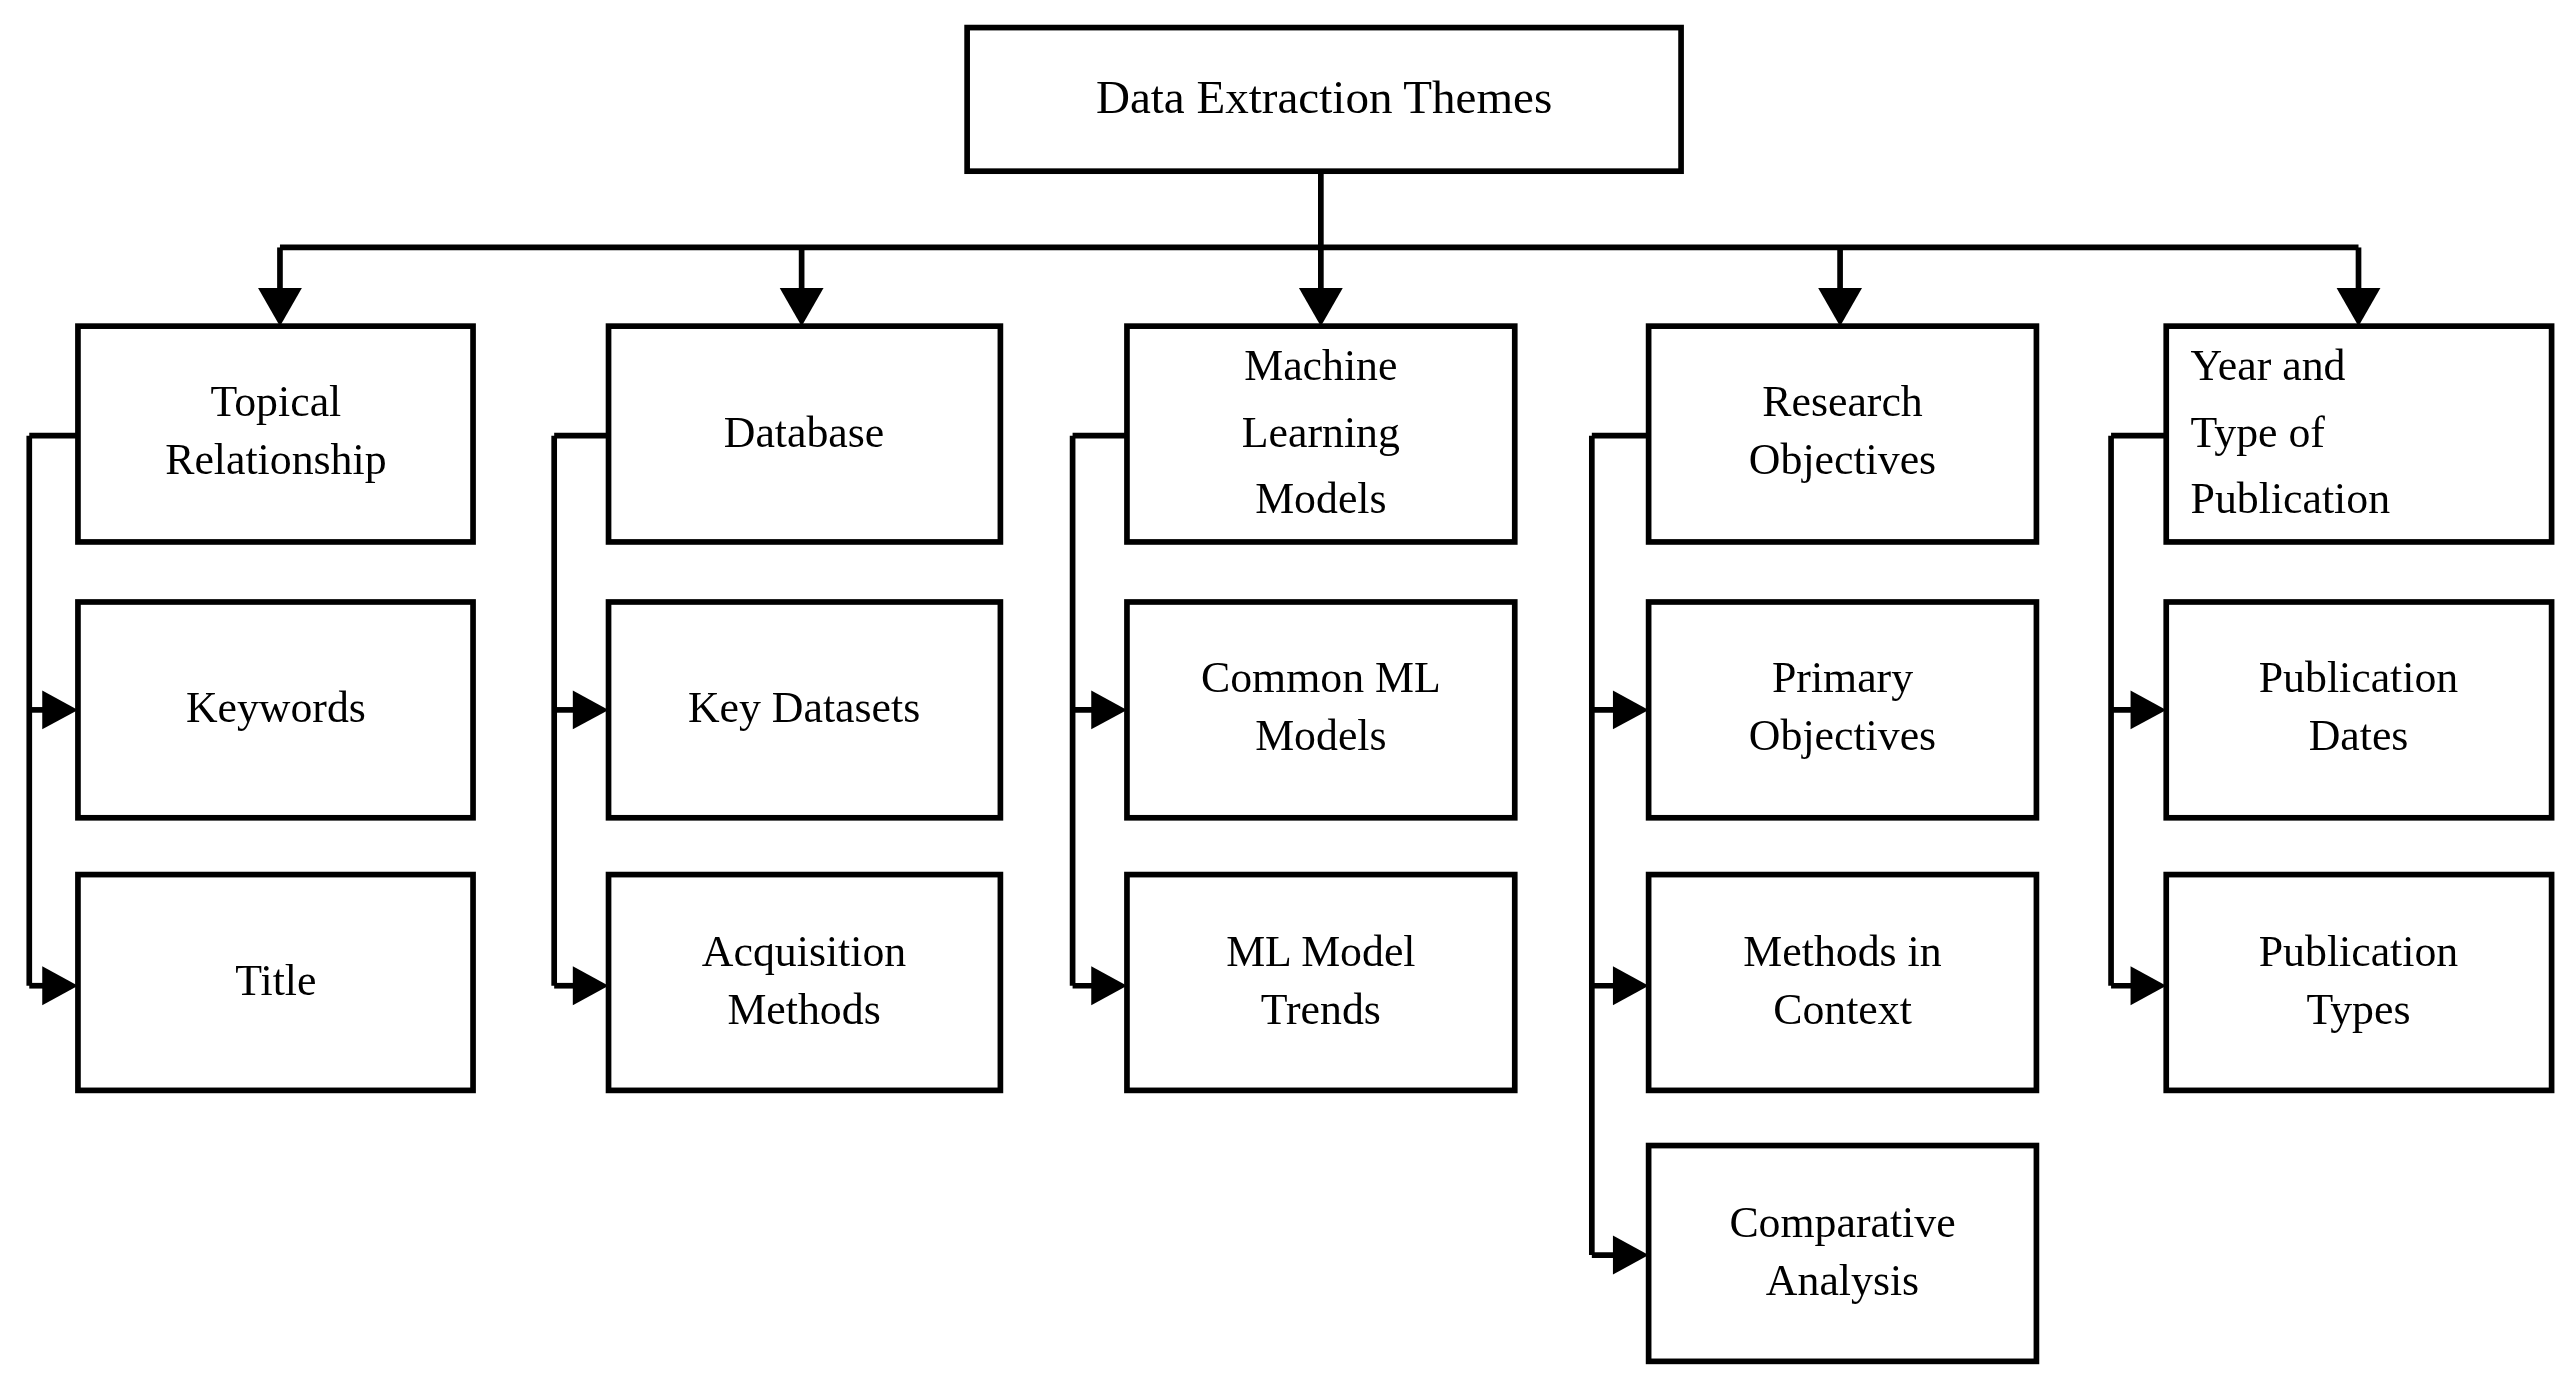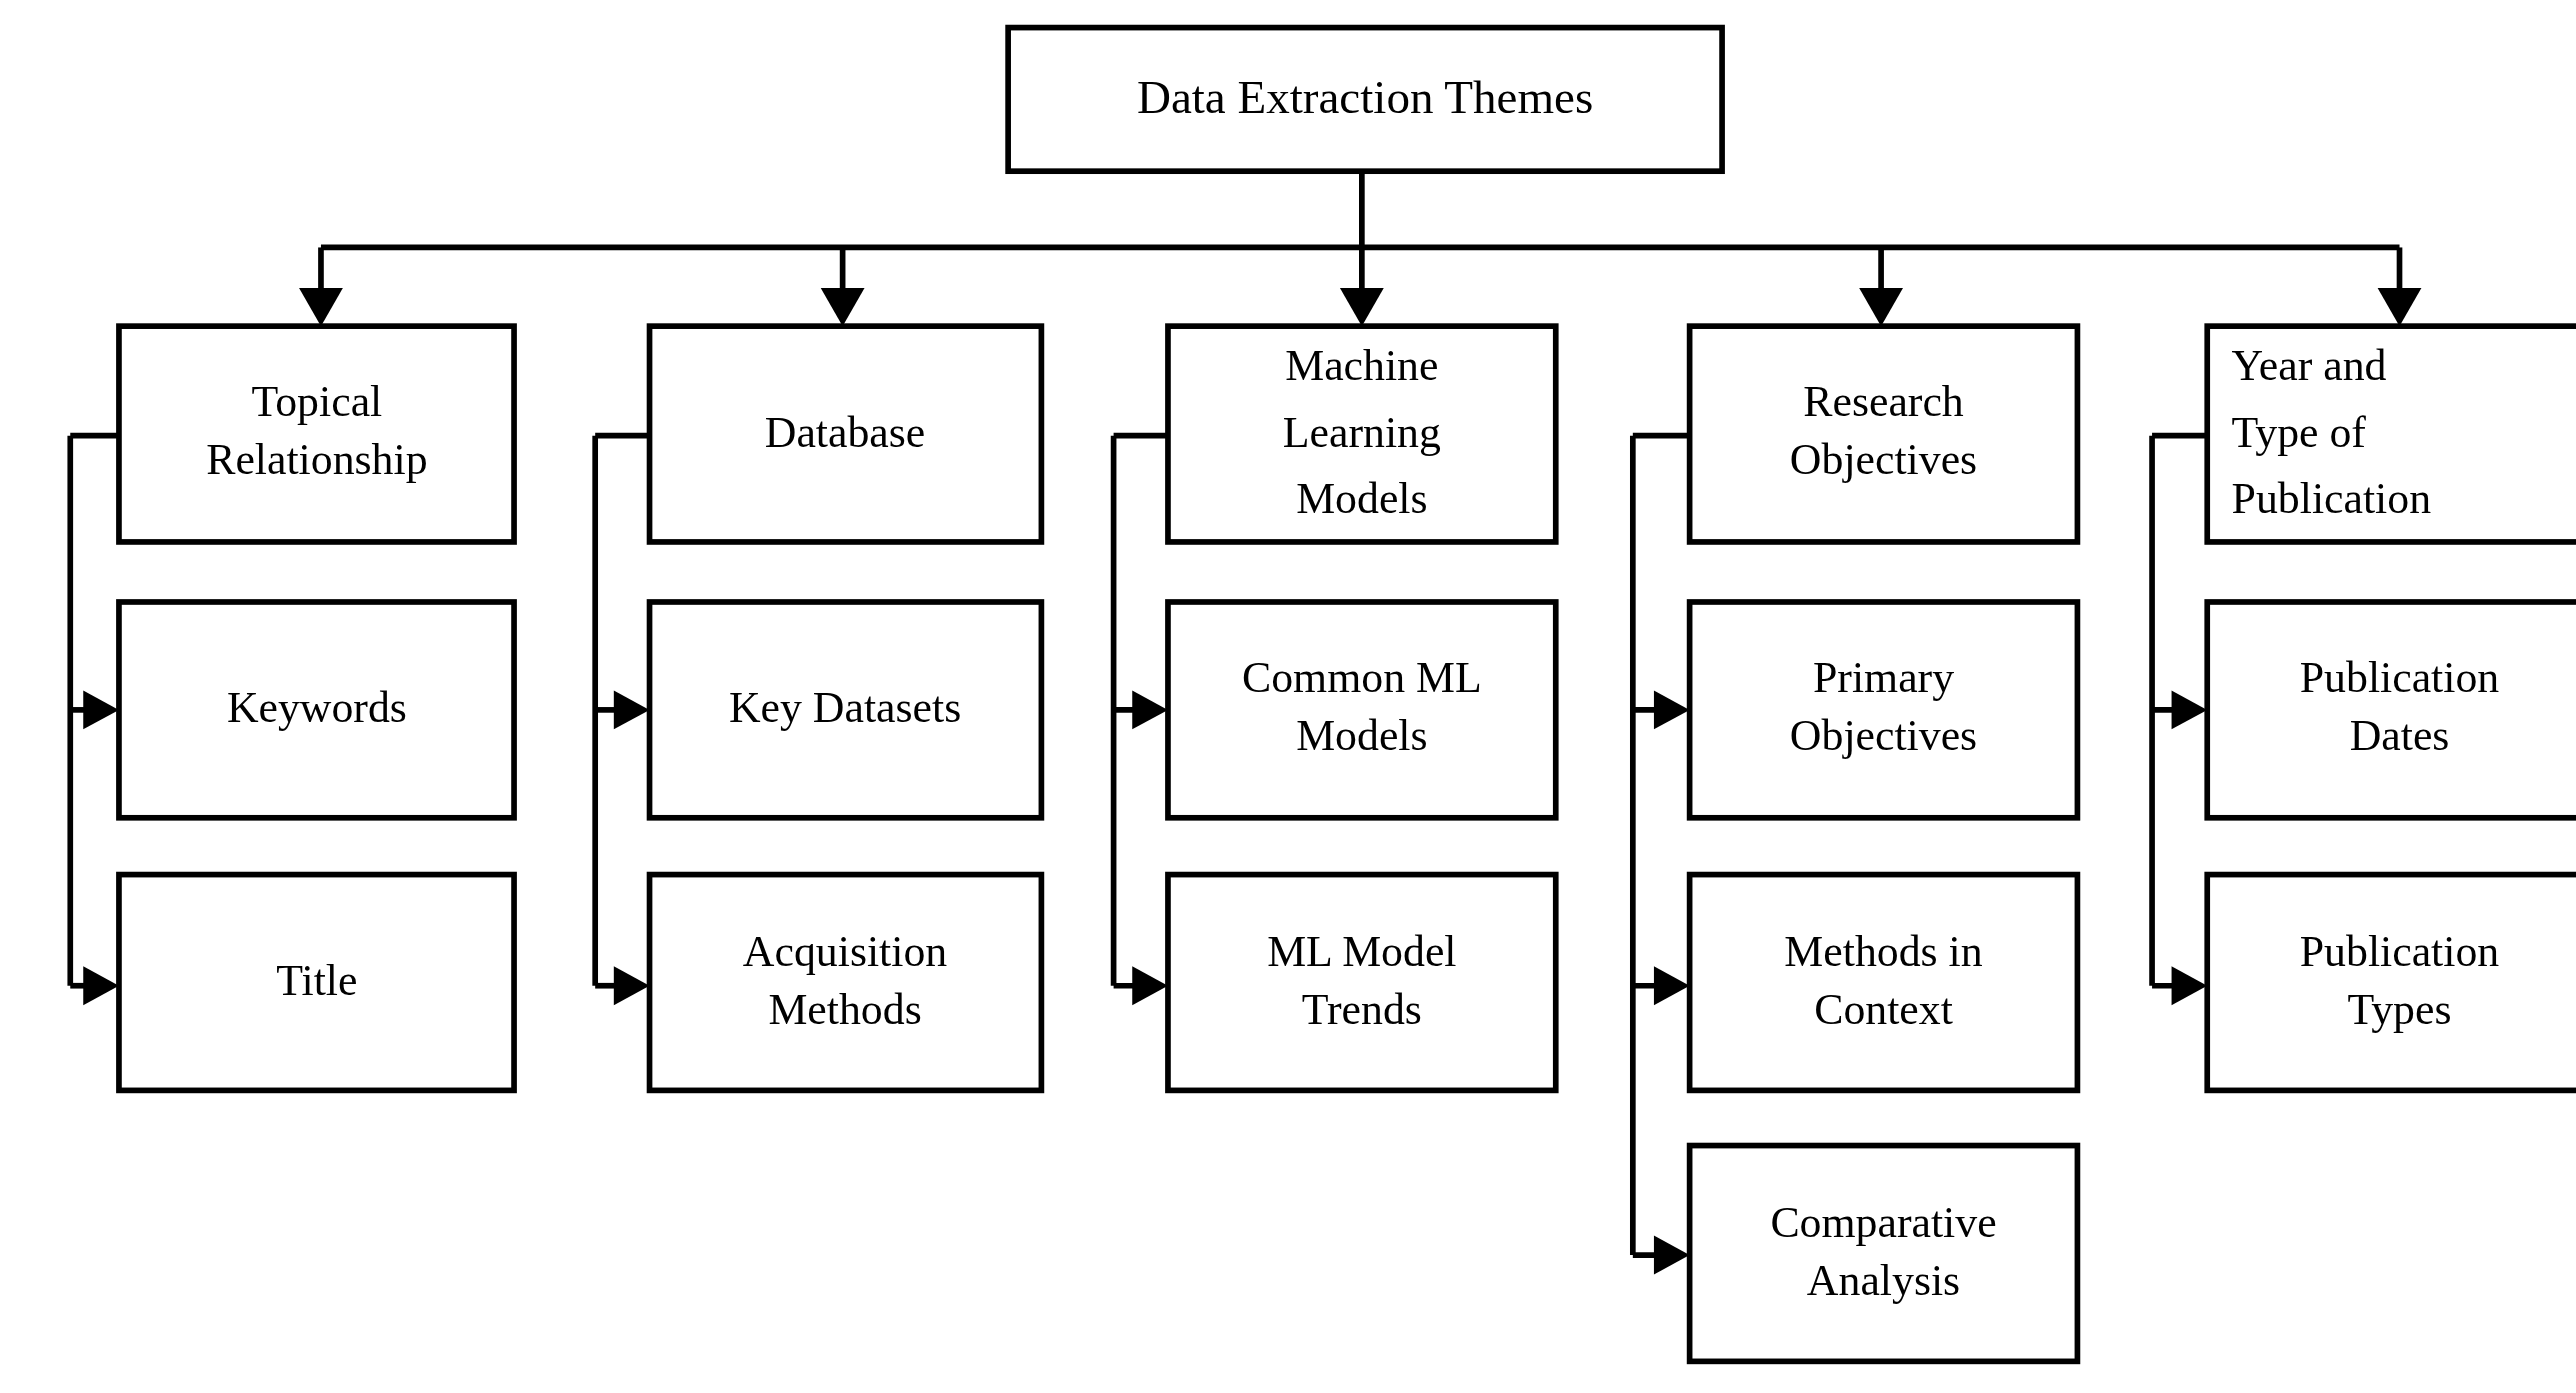--- a/index.html
+++ b/index.html
@@ -11,21 +11,20 @@
     width: 2576px;
     height: 1393px;
     font-family: "Liberation Serif", "DejaVu Serif", serif;
     overflow: hidden;
   }
   #diagram-root {
     position: relative;
     width: 2092px;
     height: 1393px;
     background: #ffffff;
-    margin-left: 41px;
   }
   svg.diagram-canvas {
     position: absolute;
     top: 0;
     left: 0;
     width: 2576px;
     height: 1393px;
     display: block;
   }
   .node-box {

